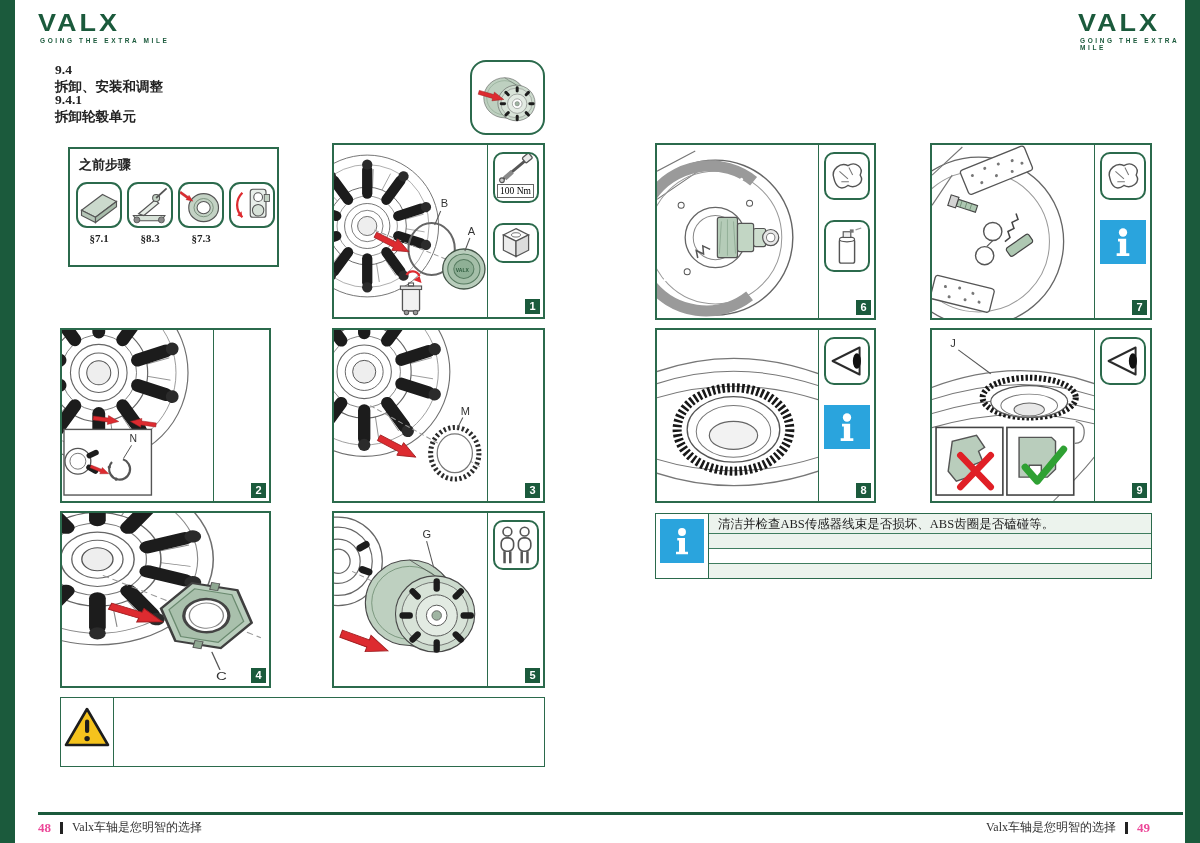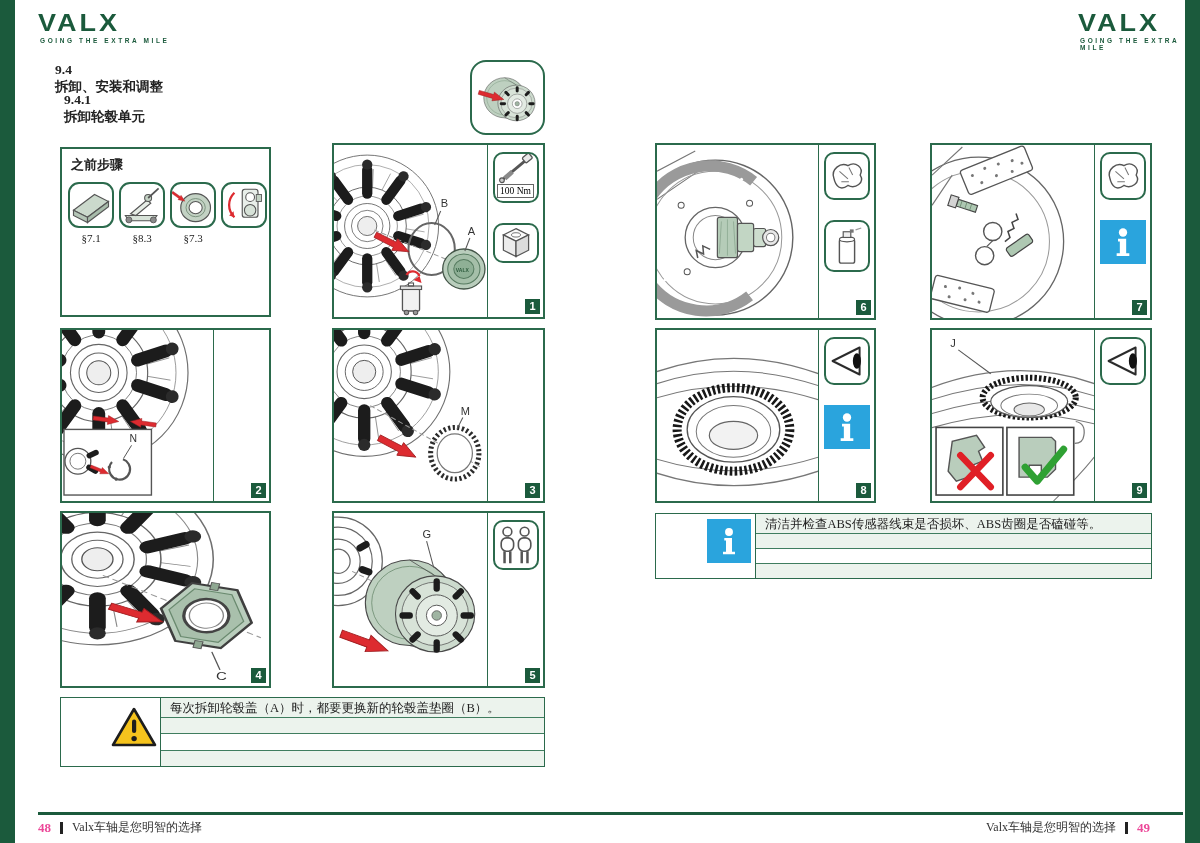--- a/index.html
+++ b/index.html
@@ -18,25 +18,25 @@
   .panel-main svg { width:100%; height:100%; display:block; }
   .panel-side { width:56px; border-left:1.5px solid #2b6a4c; display:flex; flex-direction:column; align-items:center; padding-top:7px; gap:20px; }
   .badge { position:absolute; right:3px; bottom:3px; width:15px; height:15px; background:#1b5a3c; color:#fff;
            font:bold 11px/15px "Liberation Sans","DejaVu Sans",sans-serif; text-align:center; }
   .icon-box { width:46px; border:2px solid #2b6a4c; border-radius:10px; background:#fff;
               display:flex; flex-direction:column; align-items:center; justify-content:center; }
   .torque-label { font-size:9.5px; border:1px solid #666; background:#fff; padding:0 2px; line-height:12px; margin-bottom:3px; }
   .info-sq { width:46px; height:44px; background:#2aa4dd; display:flex; align-items:center; justify-content:center; }
   .spacer { flex:1; }
   .prereq-title { font-size:13px; font-weight:700; color:#222; padding:7px 0 0 9px; }
-  .prereq-row { display:flex; gap:5px; padding:8px 4px 0 6px; }
+  .prereq-row { display:flex; gap:5px; padding:8px 4px 0 6px;font-weight:bold; }
   .prereq-item { display:flex; flex-direction:column; align-items:center; width:48px; }
   .prereq-item .roundbox { width:46px; height:46px; border-radius:11px; }
   .prereq-cap { font-size:11px; color:#222; margin-top:4px; height:14px; }
-  .note-box { position:absolute; border:1.5px solid #2b6a4c; background:#fff; display:flex;padding-left:47px; }
+  .note-box { position:absolute; border:1.5px solid #2b6a4c; background:#fff; display:flex; }
   .note-icon { width:53px; border-right:1.5px solid #2b6a4c; display:flex; align-items:flex-start; justify-content:center; padding-top:5px; background:#fff; }
   .note-rows { flex:1; display:flex; flex-direction:column; }
   .note-row { border-bottom:1px solid #3f7d5f; background:#ecf3ed; font-size:12.5px; color:#222; padding:2px 0 0 9px; flex:1; }
   .note-row.white { background:#fff; }
   .note-row:last-child { border-bottom:none; }
   .footer-rule { position:absolute; left:38px; top:812px; width:1145px; height:2.5px; background:#1b5a3c; }
   .footer { position:absolute; top:819px; font-size:12px; color:#333; display:flex; align-items:center; gap:9px; }
   .footer .pg { font-weight:700; font-size:13px; color:#ec4899; }
   .footer .vsep { display:inline-block; width:3px; height:12px; background:#222; }
   .footer-right { left:655px; width:495px; justify-content:flex-end; }
@@ -210,33 +210,33 @@
   </div>
   <div class="logo" style="left:1078px; top:8px">
     <div class="logo-word">VALX</div>
     <div class="logo-tag">GOING THE EXTRA MILE</div>
   </div>
 
   <div class="heading" style="left:55px; top:62px">
     <span class="hnum">9.4</span>
     <span>拆卸、安装和调整</span>
   </div>
-  <div class="heading" style="left:64px; top:92px">
+  <div class="heading" style="left:55px; top:92px">
     <span class="hnum">9.4.1</span>
     <span>拆卸轮毂单元</span>
   </div>
 
   <div class="roundbox top-icon">
     <svg viewBox="0 0 68 68" width="68" height="68">
       <use href="#drum3d" x="8" y="10" width="60" height="52"></use>
       <use href="#arrpoly" transform="translate(6,24) rotate(16) scale(0.5)"></use>
     </svg>
   </div>
 
-  <div class="panel" style="left:60px; top:147px; width:211px; height:170px">
+  <div class="panel" style="left:68px; top:147px; width:211px; height:120px">
     <div class="panel-main">
       <div class="prereq-title">之前步骤</div>
       <div class="prereq-row">
         <div class="prereq-item">
           <div class="roundbox">
               <svg viewBox="0 0 48 48" width="42" height="42">
             <polygon points="4,30 28,12 44,20 20,38" fill="#cbd9cc" stroke="#555" stroke-width="1.3"></polygon>
             <polygon points="4,30 20,38 20,44 4,36" fill="#b5c6b7" stroke="#555" stroke-width="1.3"></polygon>
             <polygon points="20,38 44,20 44,26 20,44" fill="#a8bcab" stroke="#555" stroke-width="1.3"></polygon>
           </svg>
@@ -626,26 +626,20 @@
       <div class="note-row"></div>
     </div>
   </div>
 
   <div class="note-box" style="left:60px; top:697px; width:485px; height:70px">
     <div class="note-icon">
       <svg width="46" height="42" viewBox="0 0 46 42" style="margin-top:3px">
           <use href="#warntri"></use>
         </svg>
     </div>
-    <div class="note-rows">
-      <div class="note-row">每次拆卸轮毂盖（A）时，都要更换新的轮毂盖垫圈（B）。</div>
-      <div class="note-row"></div>
-      <div class="note-row white"></div>
-      <div class="note-row"></div>
-    </div>
   </div>
 
   <div class="footer-rule"></div>
   <div class="footer" style="left:38px">
     <span class="pg">48</span>
     <span class="vsep"></span>
     <span>Valx车轴是您明智的选择</span>
   </div>
   <div class="footer footer-right">
     <span>Valx车轴是您明智的选择</span>

